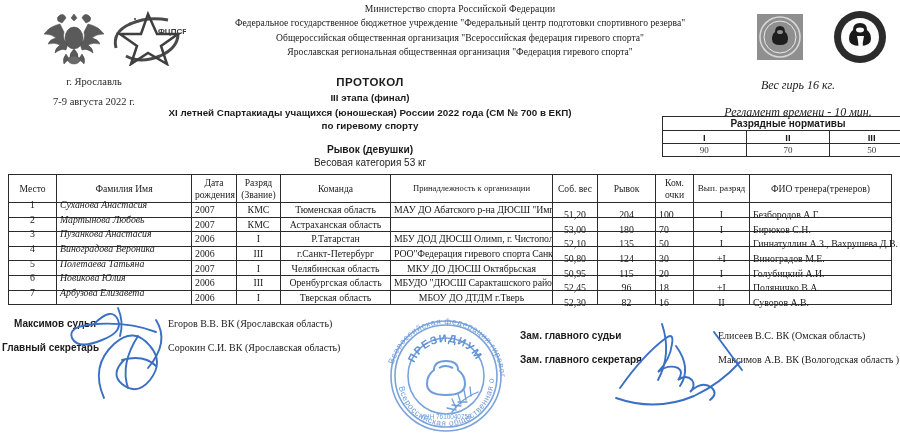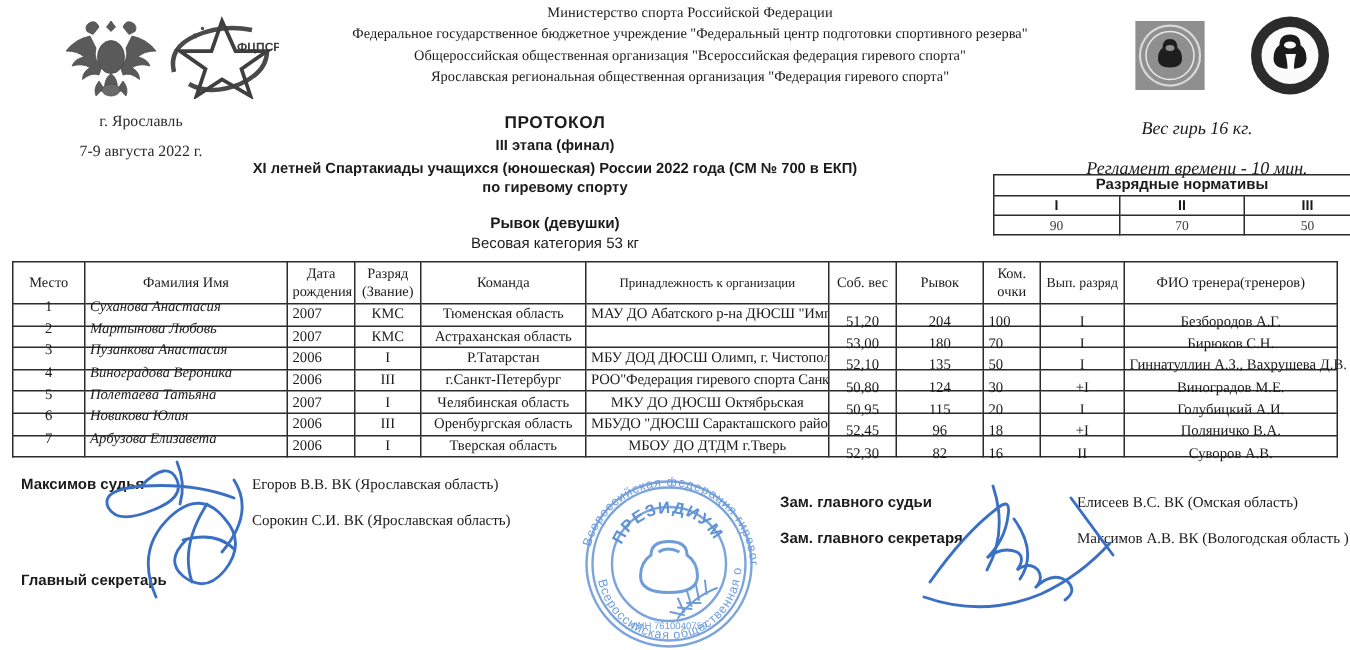--- a/index.html
+++ b/index.html
@@ -82,33 +82,33 @@
   .c-name   { text-align:left;font-style:italic; }
   .c-year   { text-align:left; }
   .c-rank   { text-align:center; }
   .c-team   { text-align:center; }
   .c-org    { text-align:center; font-size:6.6px; letter-spacing:-.1px; white-space:nowrap; overflow:hidden; }
   .c-org.big{ font-size:8.6px; letter-spacing:0; }
   .c-weight { text-align:center; }
   .c-snatch { text-align:center; }
   .c-points { text-align:left; }
   .c-earned { text-align:center; }
-  .c-coach  { text-align:center; font-size:9.2px; white-space:nowrap; }
+  .c-coach  { text-align:left; font-size:9.2px; white-space:nowrap; }
 
   
   .nudge-up   { position:relative; top:-5px; }
   .nudge-down { position:relative; top:5px; }
 
   
   #footer { position:absolute; left:0; top:312px; width:900px; height:121px; }
   .sig-label { font-weight:bold; font-size:10px; font-family:"Liberation Sans", sans-serif; white-space:nowrap;}
   .sig-name  { font-size:10px; white-space:nowrap; }
 
   .fl-1 { position:absolute; left:14px; top:6px; }
-  .fl-2 { position:absolute; left:14px; top:30px;margin-top:40px; }
+  .fl-2 { position:absolute; left:2px; top:30px; }
   .fn-1 { position:absolute; left:168px; top:6px; }
   .fn-2 { position:absolute; left:168px; top:30px; }
 
   .fr-1 { position:absolute; left:520px; top:18px; }
   .fr-2 { position:absolute; left:520px; top:42px; }
   .fm-1 { position:absolute; left:718px; top:18px; }
   .fm-2 { position:absolute; left:718px; top:42px; }
 
   .sig-ink { position:absolute; pointer-events:none; }
   .sig-left  { left:60px;  top:-10px; }

